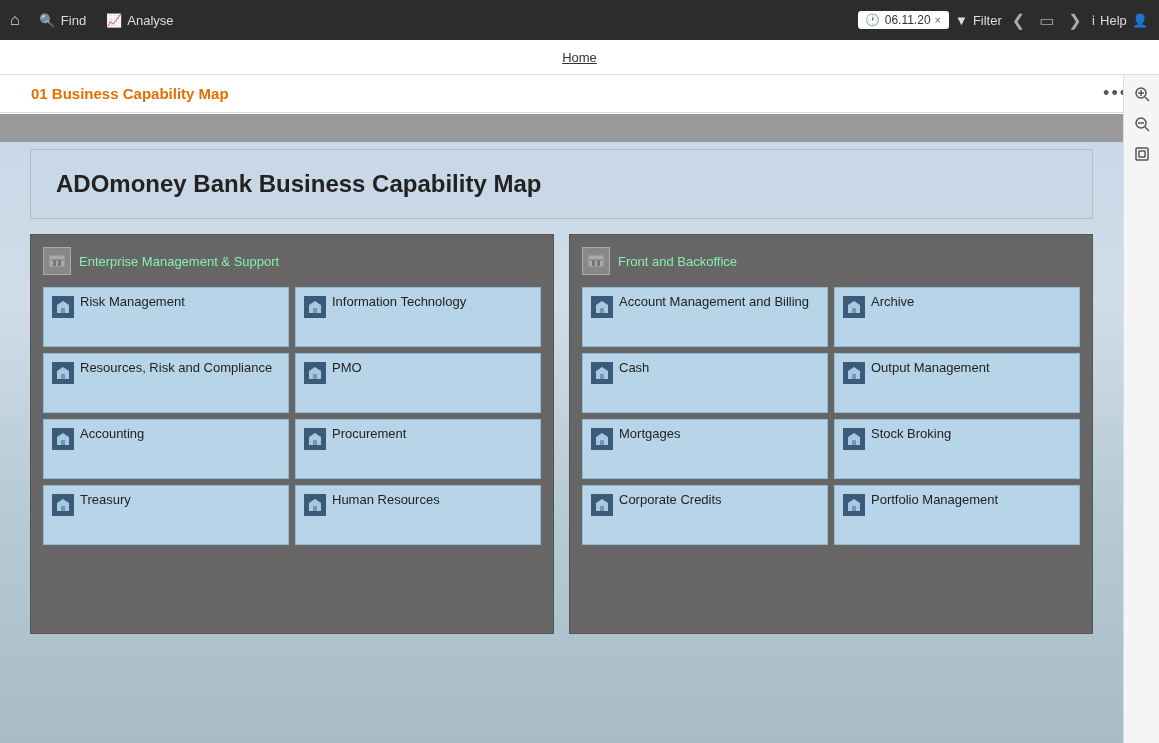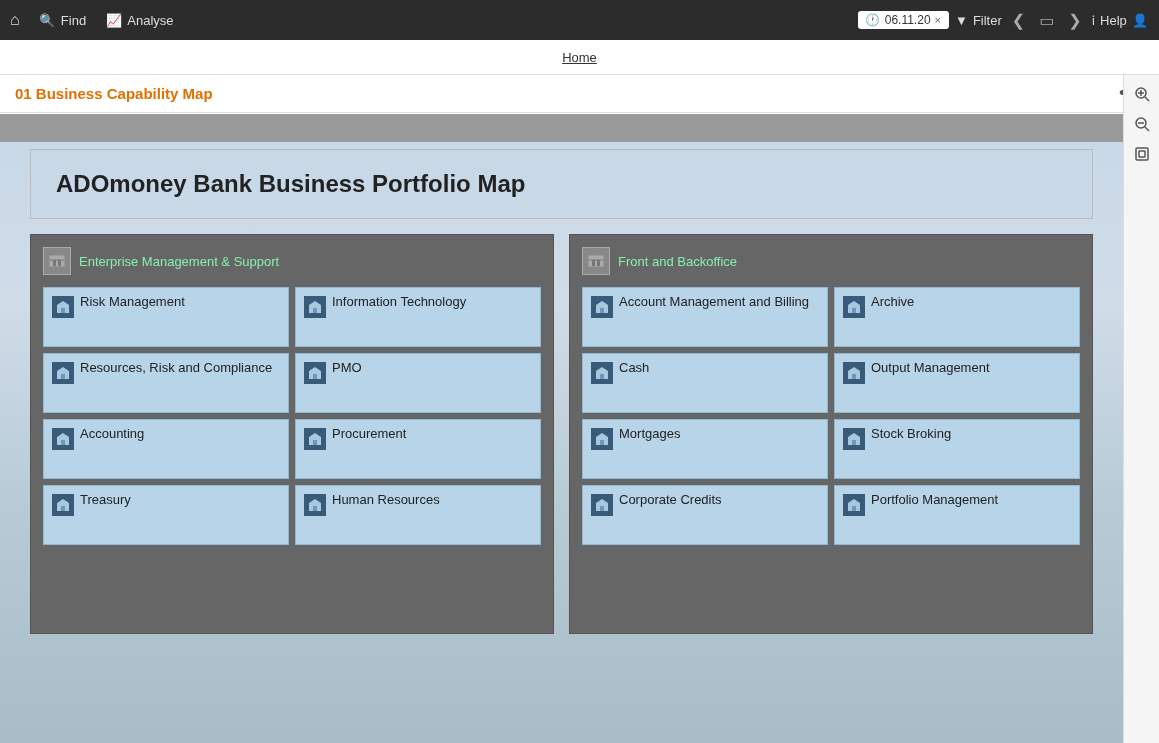--- a/index.html
+++ b/index.html
@@ -71,21 +71,21 @@
       position: relative;
       height: calc(743px - 40px - 33px);
       overflow: hidden;
     }
 
     
     .diagram-header {
       display: flex;
       align-items: center;
       justify-content: space-between;
-      padding: 8px 15px;
+      padding: 8px 31px;
       border-bottom: 1px solid #ddd;
       background: #fff;
     }
     .diagram-title {
       color: #e07000;
       font-size: 15px;
       font-weight: bold;
     }
     .diagram-menu-btn {
       font-size: 18px;
@@ -340,21 +340,21 @@
   <div class="scrollbar-track">
     <div class="scrollbar-thumb"></div>
   </div>
 
   <div class="diagram-canvas">
 
     <div class="diagram-bg"></div>
     <div class="grey-strip"></div>
 
     <div class="title-block">
-      <h1>ADOmoney Bank Business Portfolio Map</h1>
+      <h1>ADOmoney Bank Business Capability Map</h1>
     </div>
 
     <div class="sections-container">
 
       <div class="section-box">
         <div class="section-header">
           <div class="section-icon">
             <svg width="18" height="18" viewBox="0 0 18 18" fill="#ccc">
               <rect x="2" y="4" width="14" height="10" stroke="#aaa" stroke-width="1" fill="#aaa"></rect>
               <rect x="5" y="8" width="3" height="6" fill="#777"></rect>

